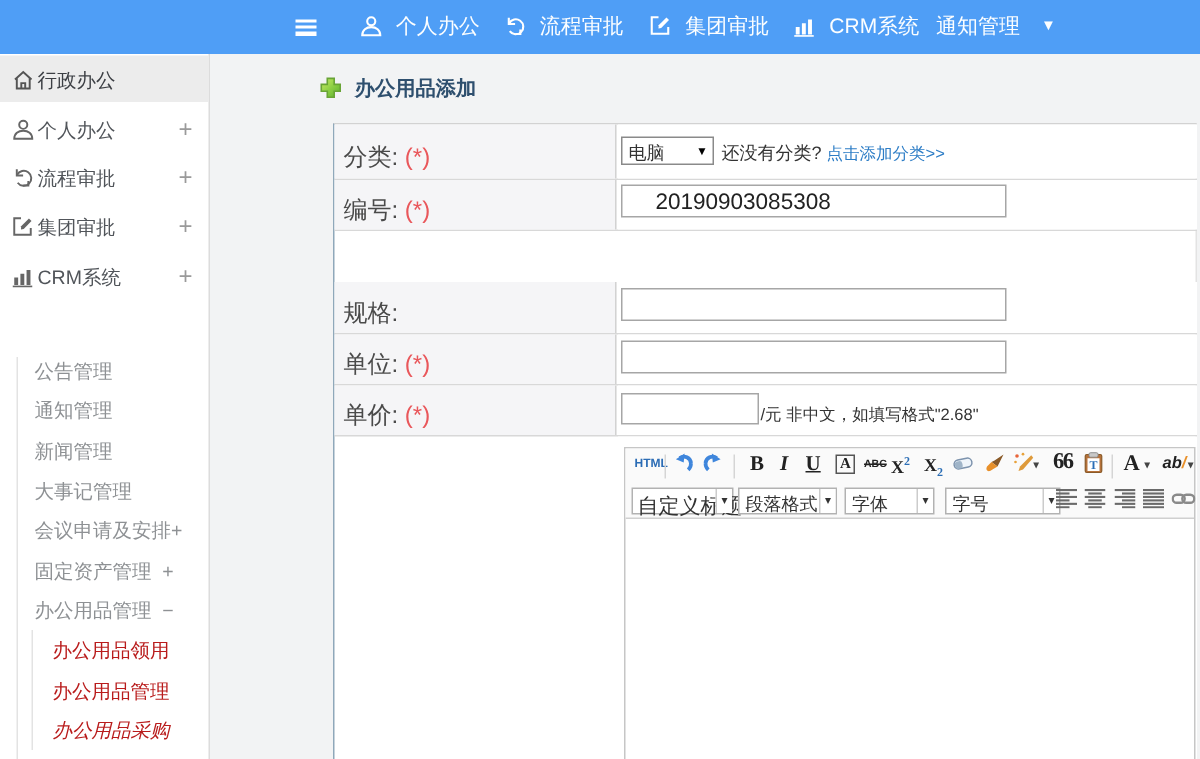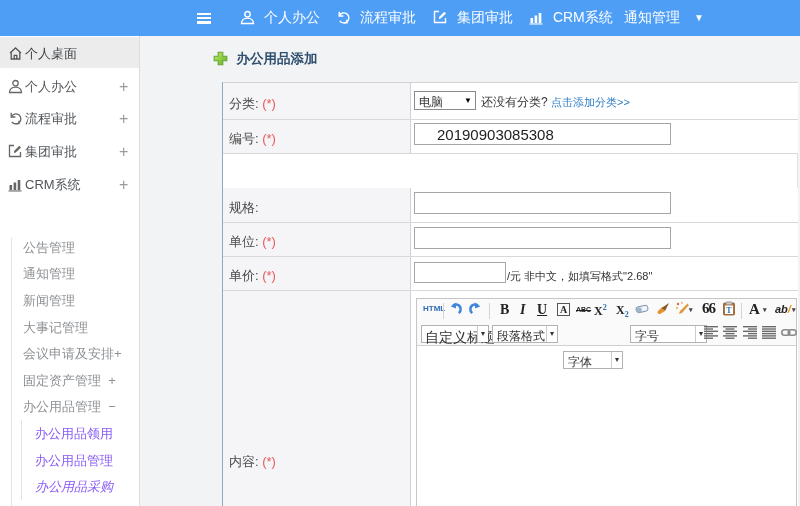--- a/index.html
+++ b/index.html
@@ -9,29 +9,29 @@
   #logo { position:absolute; left:8px; top:0; line-height:36px; font-size:13px; font-weight:bold; color:#fff; letter-spacing:0.3px; }
   .nav { position:absolute; top:0; height:35px; line-height:35px; font-size:14px; color:#fcfeff; }
   .nav svg { vertical-align:-3px; }
   
   #sidebar { position:absolute; left:0; top:36px; width:140px; height:470px; background:#fff; border-right:1px solid #dcdcdc; }
   .m1 { position:absolute; left:0; width:139px; height:33px; line-height:33px; font-size:13px; color:#51555a; }
   .m1 .ic { position:absolute; left:8px; top:9px; }
   .m1 .tx { position:absolute; left:25px; }
   .m1 .pm { position:absolute; left:119px; top:0; font-size:16px; color:#9a9a9a; font-weight:400; }
   .m2 { position:absolute; left:23px; height:27px; line-height:27px; font-size:13px; color:#8e9194; }
-  .m3 { position:absolute; left:35px; height:27px; line-height:27px; font-size:13px; color:#8b5cf6; }
+  .m3 { position:absolute; left:35px; height:27px; line-height:27px; font-size:13px; color:#b91c1c; }
   
   #content { position:absolute; left:141px; top:36px; width:659px; height:470px; background:#f2f3f4; }
   #title { position:absolute; left:72px; top:14px; height:16px; }
   #title b { font-size:13.5px; color:#2e4f6e; vertical-align:3px; margin-left:4px;}
   
   #ftable { position:absolute; left:81px; top:46px; width:576px; height:424px; border-left:1px solid #8fa8ba; border-top:1px solid #d2d2d2; border-right:1px solid #e3e3e3; background:#fff; }
   .row { position:absolute; left:0; width:575px; border-bottom:1px solid #d8d8d8; }
-  .lbl { position:absolute; left:0; top:0; bottom:0; width:188px; background:#f5f5f7; border-right:1px solid #d2d2d2; font-size:13px; color:#4a4a4a; }
+  .lbl { position:absolute; left:0; top:0; bottom:0; width:188px; background:#f5f5f7; border-right:1px solid #d2d2d2; font-size:16px; color:#4a4a4a; }
   .lbl > span { position:absolute; left:6px; white-space:nowrap; }
   .req { position:static !important; }
   .req { color:#e9575b; }
   .fld { position:absolute; left:189px; top:0; bottom:0; right:0; background:#fff; font-size:12px; color:#333; }
   .t1 { position:absolute; color:#222; }
   .srf { font-family:"Liberation Serif",serif; }
   .arr { font-size:7px; color:#444; }
   .tsep { position:absolute; top:4px; width:1px; height:16px; background:#d5d5d5; }
   .tsel { position:absolute; top:26px; height:18px; background:#fff; border:1px solid #b2b2b2; font-size:12px; color:#333; }
   .tstx { position:absolute; left:4px; top:2px; white-space:nowrap; }
@@ -83,21 +83,21 @@
 </div>
 
 <div id="sidebar">
   <div style="position:absolute;left:0;top:1px;width:139px;height:31px;background:#ececec;"></div>
   <div class="m1" style="top:1px;">
     <svg class="ic" width="15" height="15" viewBox="0 0 15 15" fill="none" stroke="#555" stroke-width="1.3">
         <path d="M2 7 l5.5-5 5.5 5"></path>
         <path d="M3.2 6.2 v6.8 h8.6 v-6.8"></path>
         <path d="M6.2 13 v-3.6 h2.6 V13"></path>
       </svg>
-    <span class="tx" style="color:#3c3f44;">个人桌面</span>
+    <span class="tx" style="color:#3c3f44;">行政办公</span>
   </div>
   <div class="m1" style="top:34px;">
     <svg class="ic" width="15" height="15" viewBox="0 0 15 15" fill="none" stroke="#666" stroke-width="1.3">
         <circle cx="7.5" cy="4.2" r="2.7"></circle>
         <path d="M1.5 13.5 c0-3.4 2.7-5.4 6-5.4 s6 2 6 5.4 z"></path>
       </svg>
     <span class="tx">个人办公</span>
       <span class="pm">+</span>
   </div>
   <div class="m1" style="top:66px;">
@@ -195,23 +195,20 @@
     <div class="row" style="top:174px;height:34px;">
       <div class="lbl">
           <span style="top:10px;">单价: <span class="req">(*)</span></span>
         </div>
       <div class="fld">
           <input class="inp" style="top: 5px; width: 92px; height: 21px;">
           <span style="position:absolute;left:95px;top:12px;font-size:11px;">/元 非中文，如填写格式"2.68"</span>
         </div>
     </div>
     <div class="row" style="top:208px;height:216px;border-bottom:none;">
-      <div class="lbl">
-          <span style="top:162px;">内容: <span class="req">(*)</span></span>
-        </div>
       <div class="fld">
         <div id="editor" style="position:absolute;left:4px;top:7px;width:381px;height:209px;border:1px solid #c6c6c6;background:#fff;">
           <div id="tbar" style="position:absolute;left:0;top:0;width:379px;height:47px;background:#fafafa;border-bottom:1px solid #d0d0d0;">
             <span class="t1" style="left:6px;top:5px;color:#2b6cb5;font-weight:bold;font-size:8px;">HTML</span>
             <i class="tsep" style="left:26px;"></i>
             <svg class="t1" style="left:32px;top:2px;" width="14" height="14" viewBox="0 0 14 14">
                 <path d="M9.8 12.2 C11.2 10.9 11.8 9.5 11.6 7.8 A4.6 4.6 0 0 0 4.2 4.4" fill="none" stroke="#3f86dc" stroke-width="2.5"></path>
                 <path d="M1.6 5.2 L7.4 1.4 L6.8 7.4 Z" fill="#3f86dc"></path>
               </svg>
             <svg class="t1" style="left:51px;top:2px;" width="14" height="14" viewBox="0 0 14 14">
@@ -254,21 +251,21 @@
             <span class="t1" style="left:358px;top:4px;font-size:11px;font-weight:bold;font-style:italic;">ab<i style="color:#e8902a;">/</i></span>
             <b class="t1 arr" style="left:375px;top:7px;">▾</b>
             <span class="tsel" style="left:4px;width:68px;">
                 <span class="tstx" style="font-size:14px;top:3px;left:3px;text-align:right;">自定义标题</span>
                 <span class="tsar">▾</span>
               </span>
             <span class="tsel" style="left:75px;width:66px;">
                 <span class="tstx">段落格式</span>
                 <span class="tsar">▾</span>
               </span>
-            <span class="tsel" style="left:146px;width:60px;margin-top:26px;">
+            <span class="tsel" style="left:146px;width:60px;">
                 <span class="tstx">字体</span>
                 <span class="tsar">▾</span>
               </span>
             <span class="tsel" style="left:213px;width:77px;">
                 <span class="tstx">字号</span>
                 <span class="tsar">▾</span>
               </span>
             <svg class="t2" style="left:287px;" width="14" height="13" viewBox="0 0 14 13">
                 <g fill="#6a6a6a">
                   <rect x="0" y="0.0" width="14" height="1.4"></rect>

